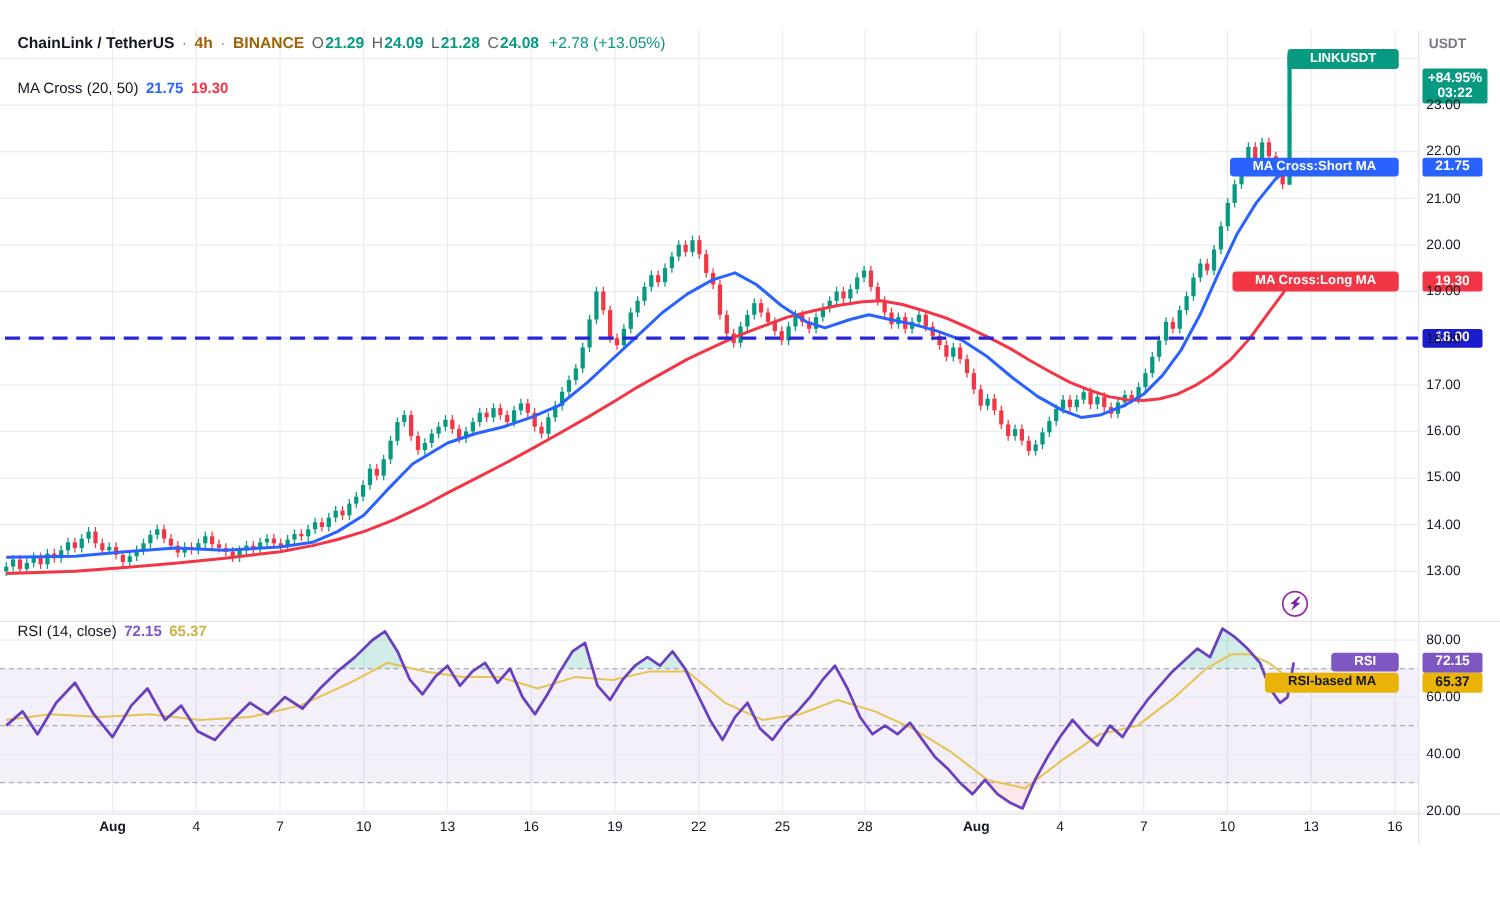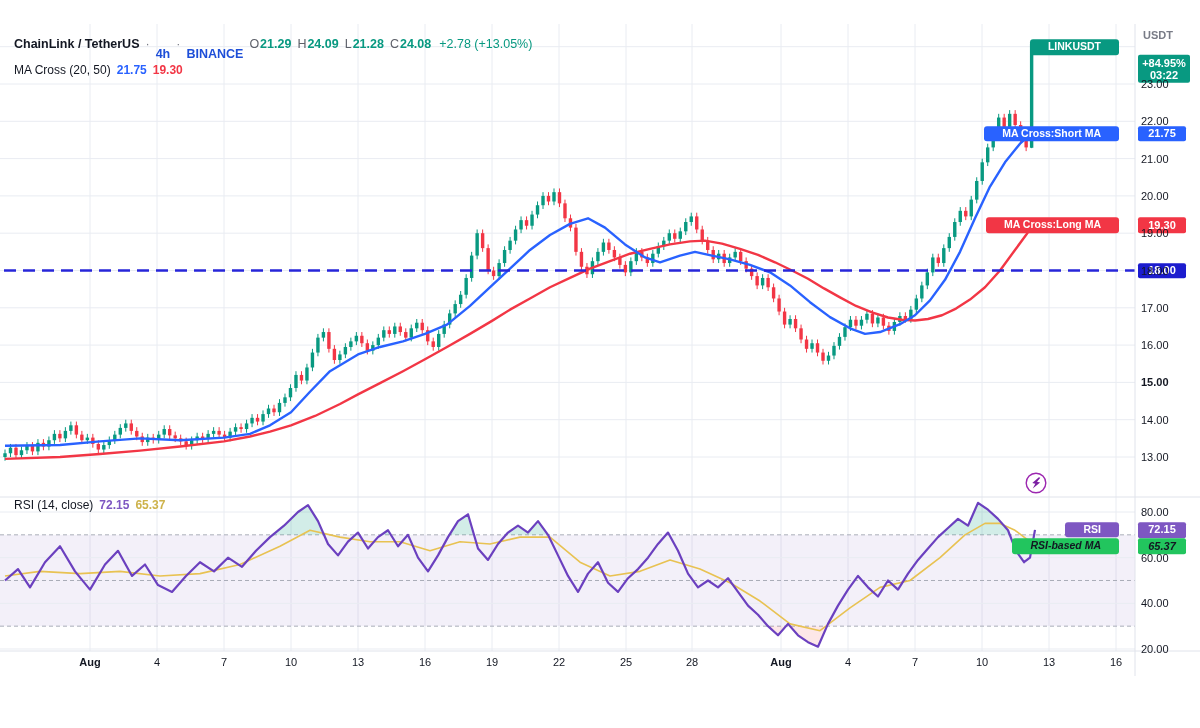--- a/index.html
+++ b/index.html
@@ -5,40 +5,40 @@
   html,body{margin:0;padding:0;background:#fff;}
   .stage{position:relative;width:1200px;height:728px;background:#fff;overflow:hidden;
          font-family:"Liberation Sans",sans-serif;color:#131722;}
   #chart-canvas{position:absolute;left:0;top:0;}
   .attribution{position:absolute;left:10px;top:5px;font-size:12px;font-weight:700;color:#131722;}
   .legend-row{position:absolute;left:14px;display:flex;align-items:center;gap:6px;font-size:12.5px;white-space:nowrap;}
   .row1{top:27px;}
   .row2{top:45px;font-size:12px;margin-top:18px;}
   .rsi-row{top:498px;font-size:12px;}
   .sym{font-weight:700;color:#131722;}
-  .sym2{font-weight:700;color:#1d4ed8;margin-top:20px;}
+  .sym2{font-weight:700;color:#a16207;}
   .sep{color:#787b86;font-weight:400;}
   .ohlc .k{color:#5d6069;margin-right:1px;}
   .ohlc .v{color:#089981;font-weight:700;}
   .chg{color:#089981;font-weight:400;margin-left:2px;text-align:center;}
   .ind{color:#131722;}
   .val{font-weight:700;}
   .val.blue{color:#2962FF;} .val.red{color:#F23645;}
   .val.purple{color:#7E57C2;} .val.yellow{color:#CDB24A;}
   .axis-currency{position:absolute;left:1143px;top:29px;font-size:11px;font-weight:700;color:#787b86;}
   .plot-label{position:absolute;right:81px;transform:translateY(-50%);font-size:10.5px;font-weight:700;
               color:#fff;padding:2px 18px;border-radius:3px;white-space:nowrap;line-height:1.1;}
   .axis-badge{position:absolute;left:1138px;width:48px;transform:translateY(-50%);text-align:center;
               font-size:11px;font-weight:700;color:#fff;border-radius:2px;padding:1.5px 0;line-height:1.15;}
   .teal{background:#089981;}
   .blue-bg{background:#2962FF;}
   .red-bg{background:#F23645;}
   .navy-bg{background:#1C1CCE;}
   .purple-bg{background:#7E57C2;}
-  .yellow-bg{background:#22c55e;color:#131722;font-style:italic;}
+  .yellow-bg{background:#eab308;color:#131722;}
   .two-line{width:52px;}
   .tick-label{position:absolute;font-size:11px;color:#131722;}
   .price-tick{left:1141px;transform:translateY(-50%);}
   .time-tick{transform:translate(-50%,0);top:656px;}
   .time-tick.major{font-weight:700;}
   .flash-btn{position:absolute;left:1025px;top:472px;width:22px;height:22px;padding:0;border:none;
              background:transparent;cursor:pointer;}
   .logo{position:absolute;left:14px;top:688px;display:flex;align-items:center;gap:8px;cursor:pointer;}
   .logo-text{font-size:20px;font-weight:800;color:#131722;letter-spacing:-0.3px;}
 </style>
@@ -524,21 +524,21 @@
   <div id="badge-price-line" class="axis-badge navy-bg" style="top: 270.5px;">18.00</div>
 
   <div id="label-rsi" class="plot-label purple-bg" style="top: 529.924px;">RSI</div>
   <div id="badge-rsi" class="axis-badge purple-bg" style="top: 529.924px;">72.15</div>
   <div id="label-rsi-ma" class="plot-label yellow-bg" style="top: 546.405px;">RSI-based MA</div>
   <div id="badge-rsi-ma" class="axis-badge yellow-bg" style="top: 546.405px;">65.37</div>
 
   <div id="price-ticks">
       <div class="tick-label price-tick" style="top: 457px;">13.00</div>
       <div class="tick-label price-tick" style="top: 419.7px;">14.00</div>
-      <div class="tick-label price-tick" style="top: 382.4px; font-weight: bold;">15.00</div>
+      <div class="tick-label price-tick" style="top: 382.4px;">15.00</div>
       <div class="tick-label price-tick" style="top: 345.1px;">16.00</div>
       <div class="tick-label price-tick" style="top: 307.8px;">17.00</div>
       <div class="tick-label price-tick" style="top: 270.5px;">18.00</div>
       <div class="tick-label price-tick" style="top: 233.2px;">19.00</div>
       <div class="tick-label price-tick" style="top: 195.9px;">20.00</div>
       <div class="tick-label price-tick" style="top: 158.6px;">21.00</div>
       <div class="tick-label price-tick" style="top: 121.3px;">22.00</div>
       <div class="tick-label price-tick" style="top: 84px;">23.00</div>
     </div>
   <div id="rsi-ticks">

